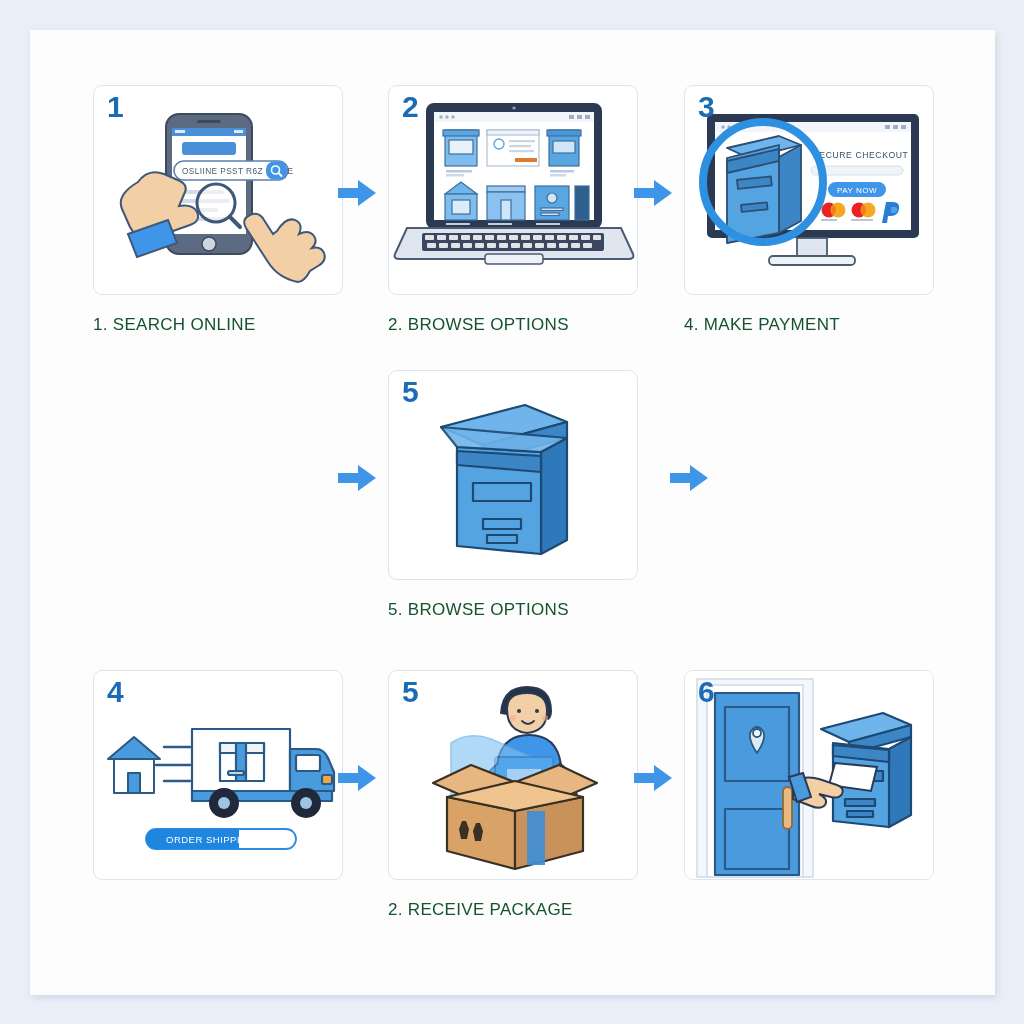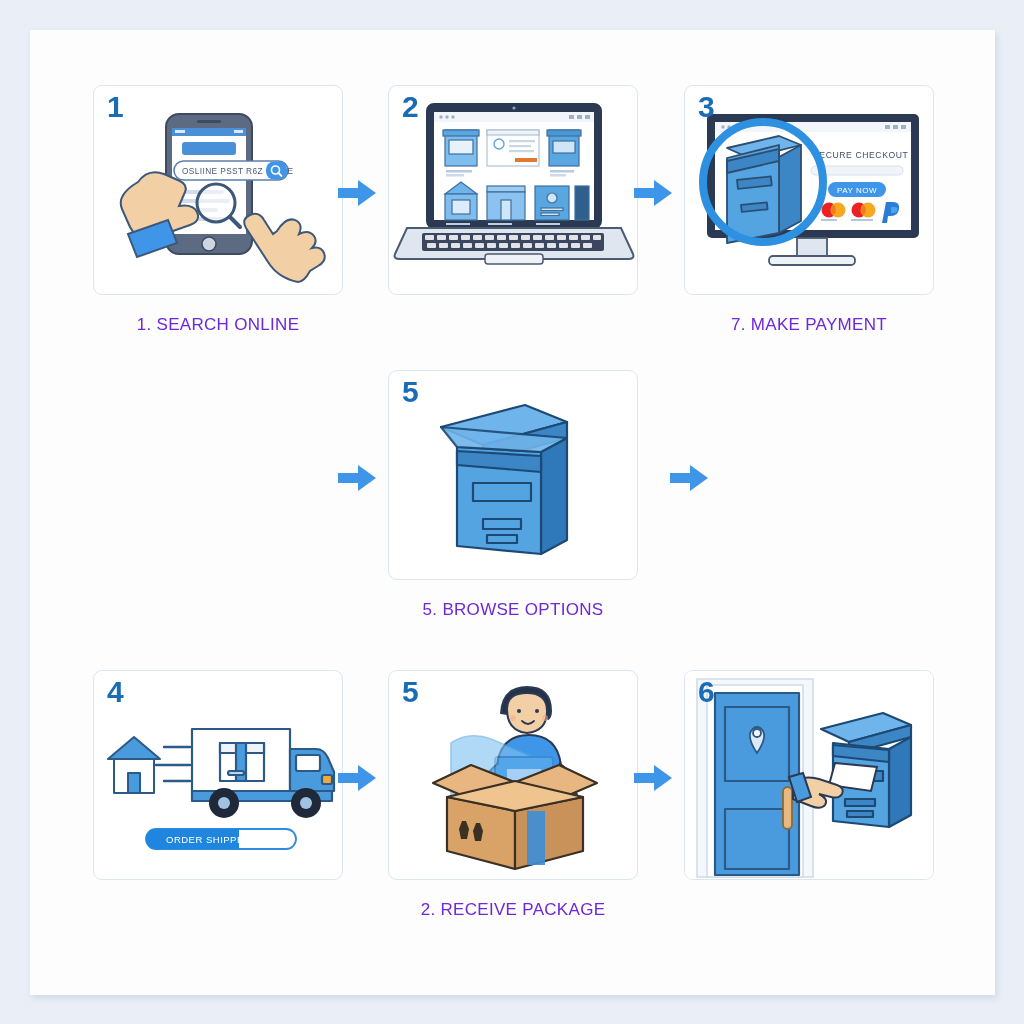--- a/index.html
+++ b/index.html
@@ -47,23 +47,22 @@
   }
   .pnum {
     position: absolute; left: 13px; top: 4px;
     font-size: 30px; font-weight: bold;
     color: #1a6cb5;
     letter-spacing: -1px;
     z-index: 40;
   }
   .caption {
     margin-top: 20px;
-    text-align: center;
     font-size: 17px;
-    color: #6d28d9;
+    color: #14532d;
     letter-spacing: .3px;
     white-space: nowrap;
   }
   .caption .chk { vertical-align: -5px; margin-left: 6px; }
 
   
   .arrow {
     position: absolute;
     width: 38px; height: 26px;
     z-index: 20;
@@ -277,20 +276,21 @@
               <rect x="146" y="157" width="9" height="5" rx="1"></rect>
                   <rect x="158" y="157" width="9" height="5" rx="1"></rect>
                   <rect x="170" y="157" width="9" height="5" rx="1"></rect>
               <rect x="182" y="157" width="9" height="5" rx="1"></rect>
                   <rect x="194" y="157" width="9" height="5" rx="1"></rect>
             </g>
             <rect x="96" y="168" width="58" height="10" rx="3" fill="#eef2f7" stroke="#4a5b72" stroke-width="1.5"></rect>
           </svg>
         </div>
       </div>
+      <div class="caption">2. BROWSE OPTIONS</div>
     </div>
 
     <div class="arrow" style="left:604px; top:95px;">
       <svg viewBox="0 0 38 26" width="38" height="26">
         <path d="M0 8 h20 v-8 l18 13 l-18 13 v-8 h-20 z" fill="#3f96e8"></path>
       </svg>
     </div>
 
     <div class="step col-c">
       <div class="panel">
@@ -341,21 +341,21 @@
               <path d="M201 116 h7 q7 0 6 7 q-1 7 -8 7 h-3 l-1 7 h-5z" fill="#2a7cd4"></path>
               <path d="M206 121 h4 q3 0 2.5 3 q-.5 3 -3.5 3 h-3z" fill="#49a3ef"></path>
             </g>
             <rect x="136" y="133" width="16" height="2" fill="#b8c6d8"></rect>
             <rect x="166" y="133" width="22" height="2" fill="#b8c6d8"></rect>
 
             <circle cx="78" cy="96" r="60" fill="none" stroke="#2e90e0" stroke-width="8"></circle>
           </svg>
         </div>
       </div>
-      <div class="caption">7. MAKE PAYMENT</div>
+      <div class="caption">4. MAKE PAYMENT</div>
     </div>
   </div>
 
   <div class="row row-2">
 
     <div class="arrow" style="left:308px; top:95px;">
       <svg viewBox="0 0 38 26" width="38" height="26">
         <path d="M0 8 h20 v-8 l18 13 l-18 13 v-8 h-20 z" fill="#3f96e8"></path>
       </svg>
     </div>

